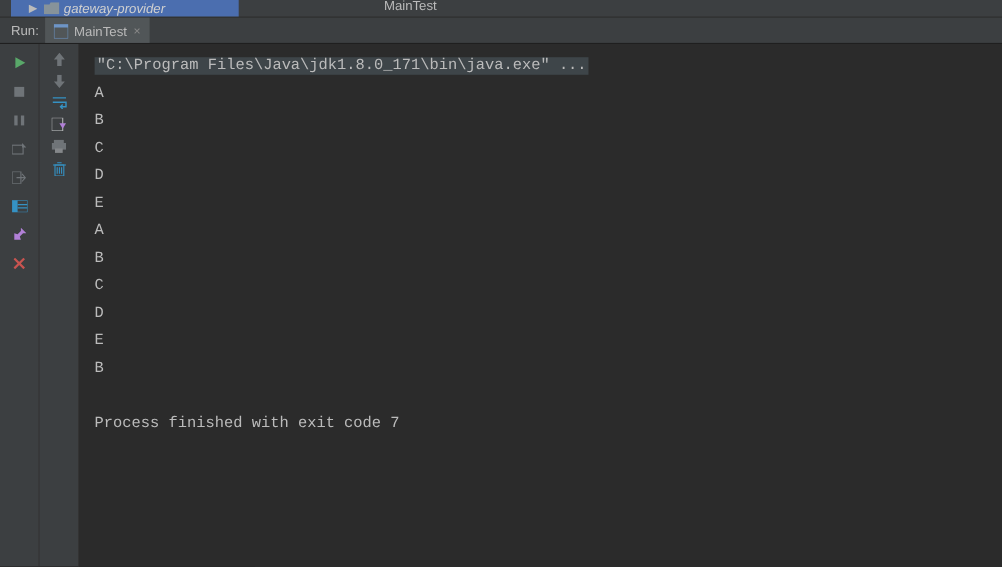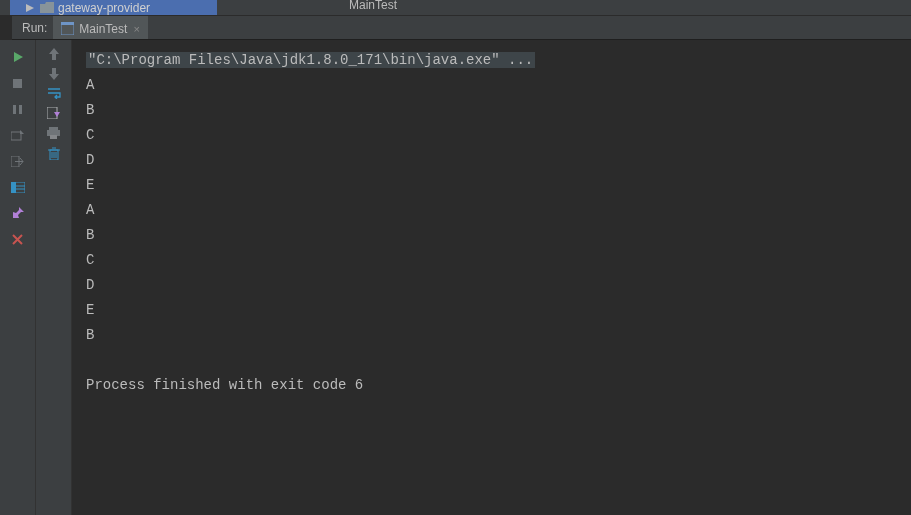--- a/index.html
+++ b/index.html
@@ -22,20 +22,21 @@
     .project-tree {
       position: absolute;
       left: 10px;
       top: 0;
       display: flex;
       align-items: center;
       height: 15px;
       width: 207px;
       background: #4b6eaf;
       padding-left: 16px;
+      font-style: italic;
     }
     .project-tree .arrow {
       margin-right: 6px;
       color: #bbb;
     }
     .project-tree .folder {
       margin-right: 4px;
       color: #87939a;
     }
     .project-name {
@@ -48,21 +49,20 @@
       color: #bbbbbb;
       font-size: 12px;
     }
     .run-bar {
       height: 25px;
       background: #3c3f41;
       border-top: 1px solid #2b2b2b;
       border-bottom: 1px solid #1f1f1f;
       display: flex;
       align-items: center;
-      margin-left: 12px;
     }
     .run-label {
       padding: 0 6px 0 10px;
       color: #bbbbbb;
       font-size: 12px;
     }
     .run-tab {
       display: flex;
       align-items: center;
       padding: 0 8px;
@@ -268,15 +268,15 @@
     <span class="line">C</span>
     <span class="line">D</span>
     <span class="line">E</span>
     <span class="line">A</span>
     <span class="line">B</span>
     <span class="line">C</span>
     <span class="line">D</span>
     <span class="line">E</span>
     <span class="line">B</span>
     <span class="line"></span>
-    <span class="line">Process finished with exit code 6</span>
+    <span class="line">Process finished with exit code 7</span>
   </div>
 </div>
 
 </body></html>

